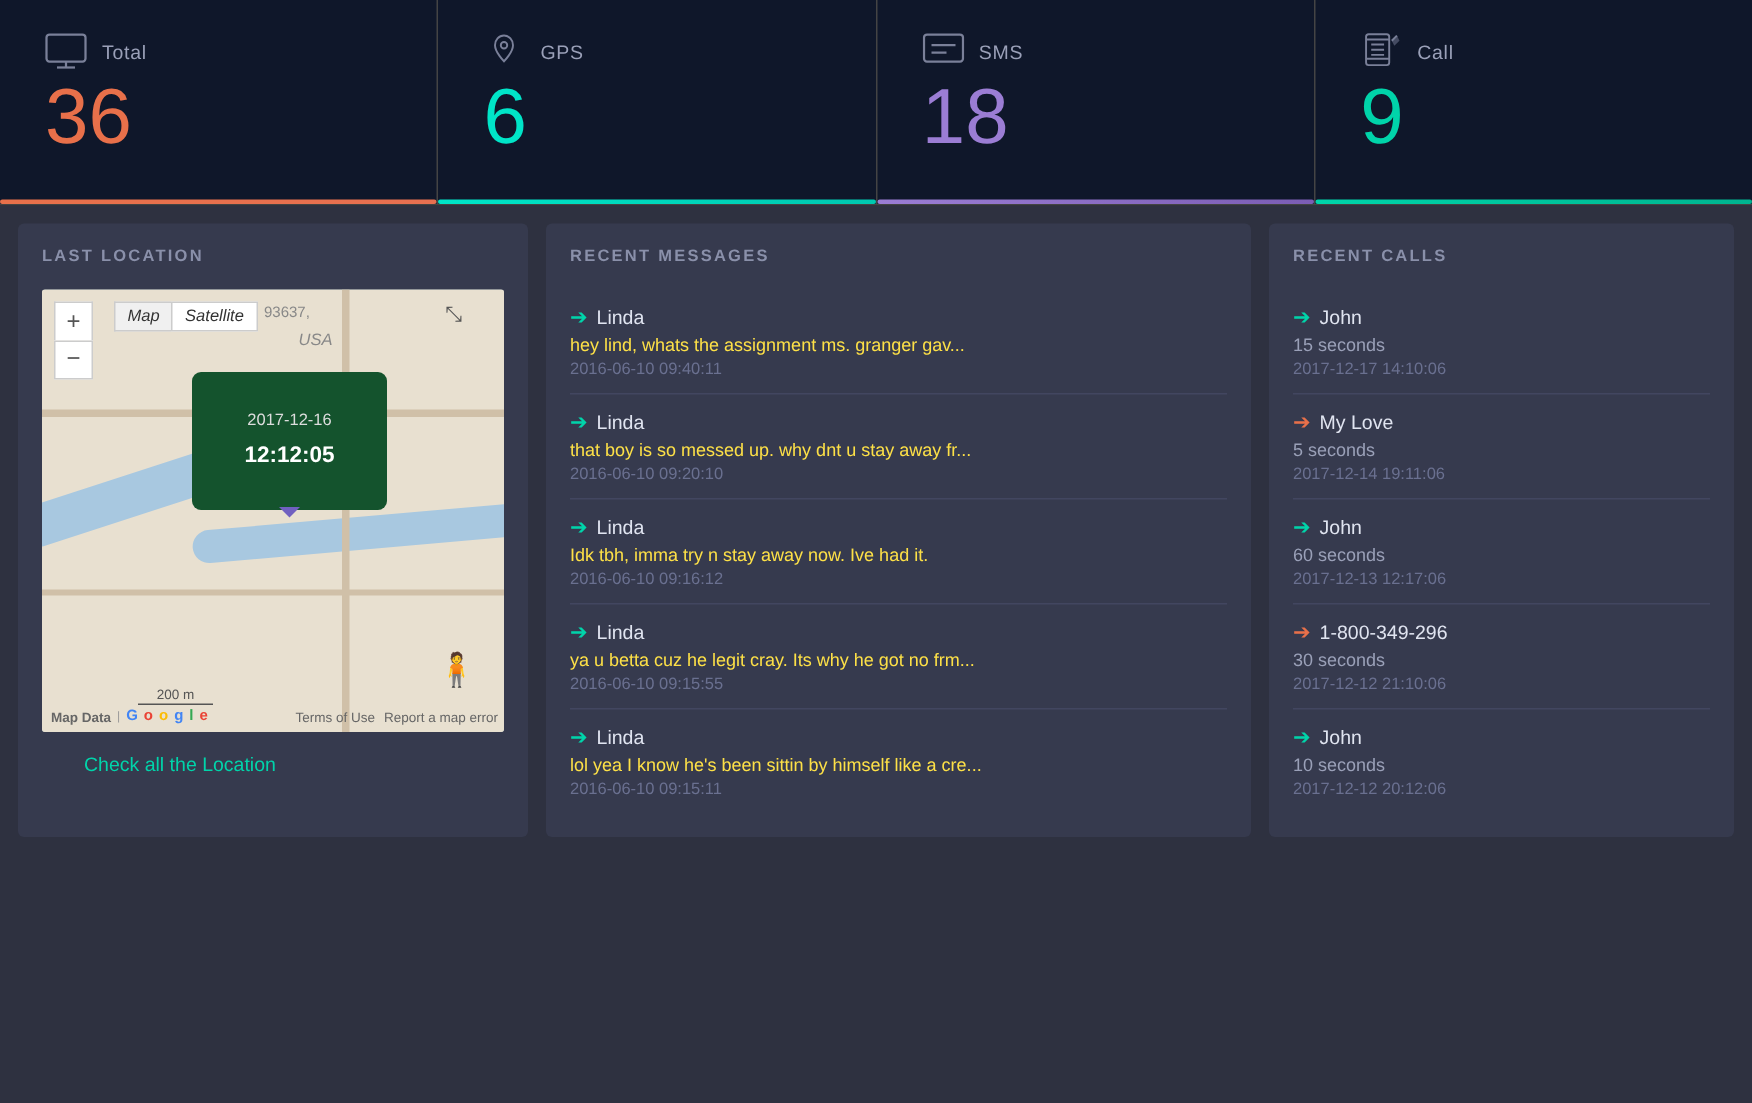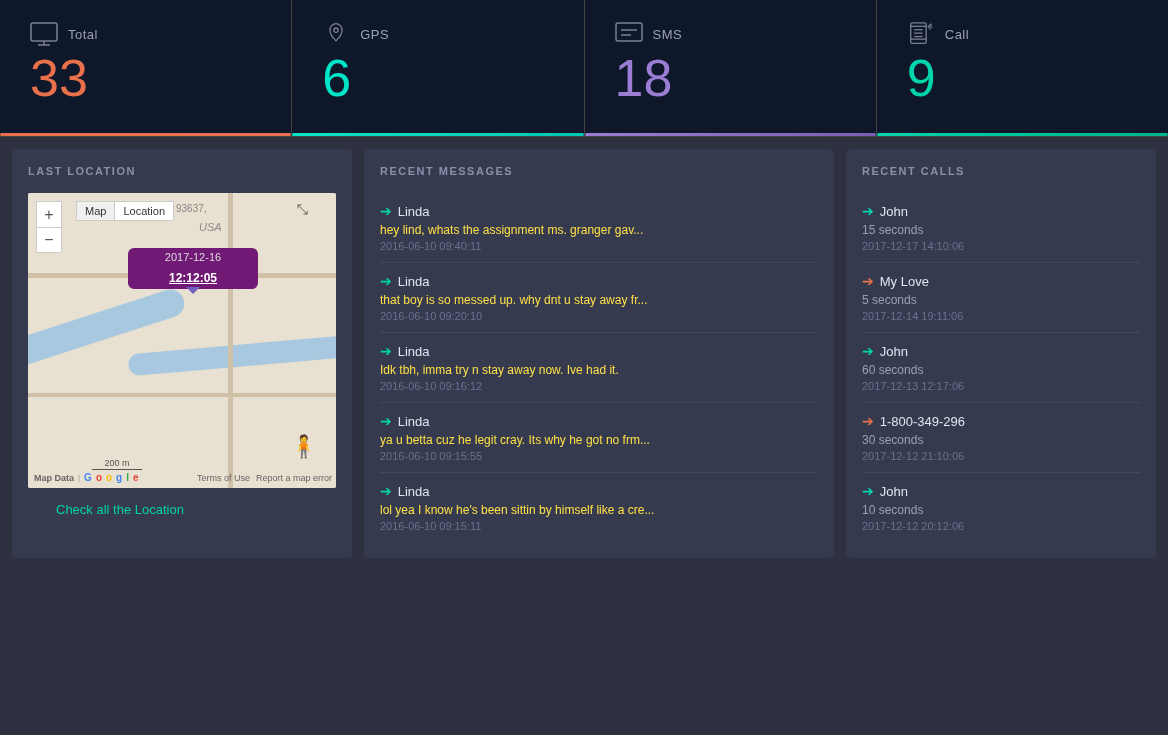--- a/index.html
+++ b/index.html
@@ -132,20 +132,21 @@
       cursor: pointer;
       line-height: 1;
     }
     .map-btn:first-child { border-bottom: none; }
 
     .map-type-btns {
       position: absolute;
       top: 8px;
       left: 48px;
       display: flex;
+      font-style: italic;
     }
     .map-type-btn {
       padding: 3px 8px;
       font-size: 11px;
       background: white;
       border: 1px solid #ccc;
       cursor: pointer;
       color: #333;
     }
     .map-type-btn.active {
@@ -163,23 +164,23 @@
     }
 
     
     .map-marker {
       position: absolute;
       top: 55px;
       left: 100px;
       text-align: center;
     }
     .map-popup {
-      background: #701a75;
+      background: #14532d;
       color: white;
-      padding: 1px 16px;
+      padding: 24px 16px;
       border-radius: 6px;
       font-size: 13px;
       font-weight: 500;
       line-height: 1.6;
       min-width: 130px;
       position: relative;
     }
     .map-popup::after {
       content: '';
       position: absolute;
@@ -310,21 +311,21 @@
 
   <div class="stat-card">
     <div class="stat-header">
       <svg class="stat-icon" viewBox="0 0 28 24" fill="none" stroke="#7a8099" stroke-width="1.5">
         <rect x="1" y="1" width="26" height="18" rx="2"></rect>
         <line x1="8" y1="23" x2="20" y2="23"></line>
         <line x1="14" y1="19" x2="14" y2="23"></line>
       </svg>
       <span class="stat-label">Total</span>
     </div>
-    <div class="stat-value val-total">33</div>
+    <div class="stat-value val-total">36</div>
     <div class="stat-bar stat-bar-total"></div>
   </div>
 
   <div class="stat-card">
     <div class="stat-header">
       <svg class="stat-icon" viewBox="0 0 24 28" fill="none" stroke="#7a8099" stroke-width="1.5">
         <path d="M12 2C8 2 5 5.5 5 9.5C5 15 12 22 12 22C12 22 19 15 19 9.5C19 5.5 16 2 12 2Z"></path>
         <circle cx="12" cy="9.5" r="2.5"></circle>
       </svg>
       <span class="stat-label">GPS</span>
@@ -380,34 +381,34 @@
         <div style="position:absolute;top:80px;left:0;width:100%;height:5px;background:#d0c0a8;"></div>
         <div style="position:absolute;top:0;left:200px;width:5px;height:100%;background:#d0c0a8;"></div>
         <div style="position:absolute;top:200px;left:0;width:100%;height:4px;background:#d0c0a8;"></div>
 
         <div class="map-zip-label">93637,</div>
         <div class="map-usa-label">USA</div>
 
         <div class="map-marker">
           <div class="map-popup">
             <div class="map-popup-location">2017-12-16</div>
-            <div style="font-size:12px;font-weight:600;text-decoration:underline;">12:12:05</div>
+            <div style="font-size:15px;font-weight:600;">12:12:05</div>
           </div>
         </div>
 
         <div class="map-person">🧍</div>
 
         <div class="map-controls">
           <div class="map-btn">+</div>
           <div class="map-btn">−</div>
         </div>
 
         <div class="map-type-btns">
           <div class="map-type-btn active">Map</div>
-          <div class="map-type-btn">Location</div>
+          <div class="map-type-btn">Satellite</div>
         </div>
 
         <div class="map-expand">⤡</div>
 
         <div style="position:absolute;bottom:5px;left:6px;display:flex;align-items:center;gap:4px;">
           <span style="font-size:9px;color:#666;font-weight:bold;">Map Data</span>
           <span style="font-size:8px;color:#999;">|</span>
           <span style="font-size:10px;color:#4285F4;font-weight:bold;">G</span>
             <span style="font-size:10px;color:#EA4335;font-weight:bold;">o</span>
             <span style="font-size:10px;color:#FBBC05;font-weight:bold;">o</span>

